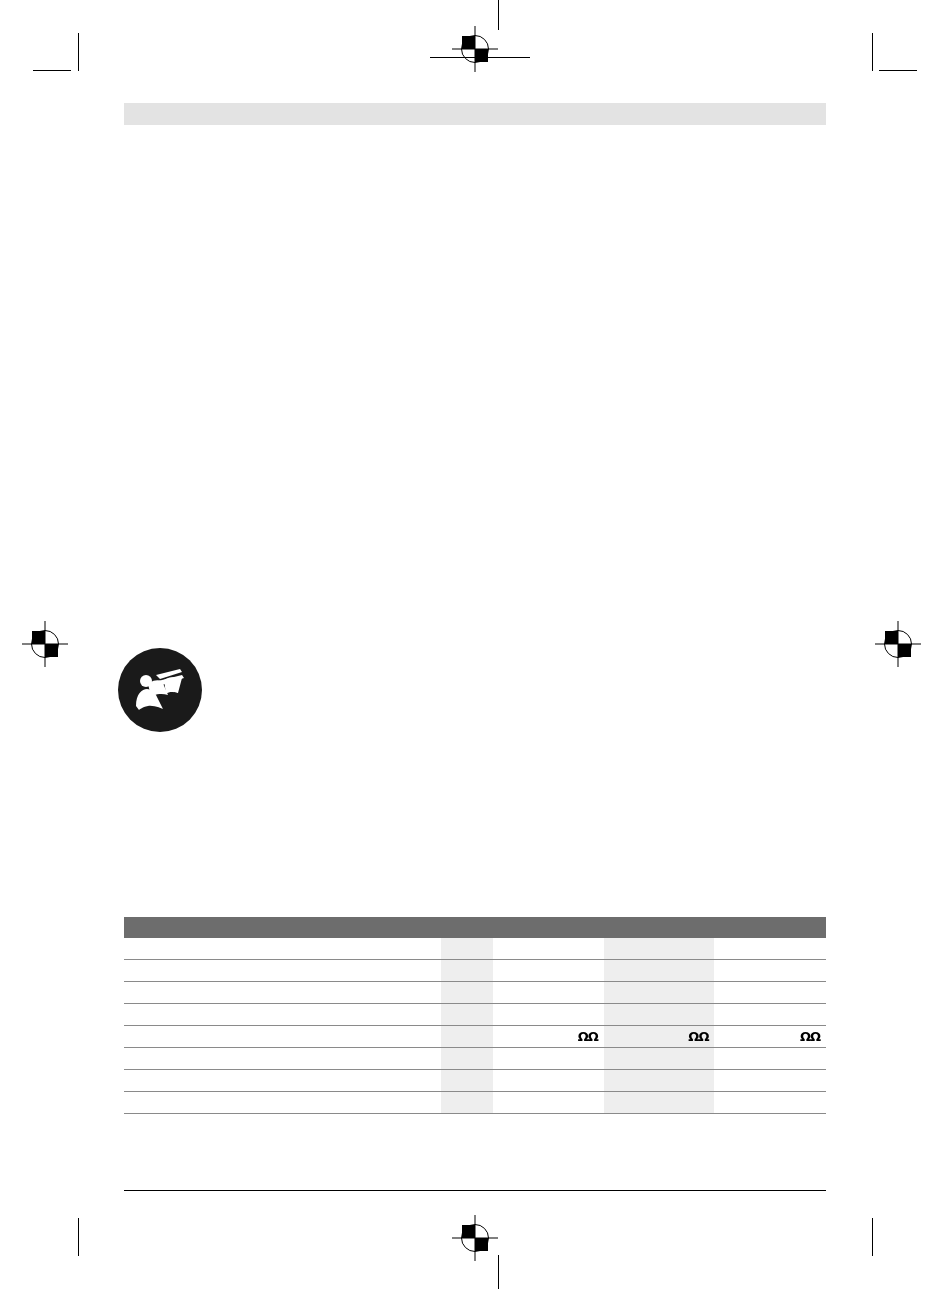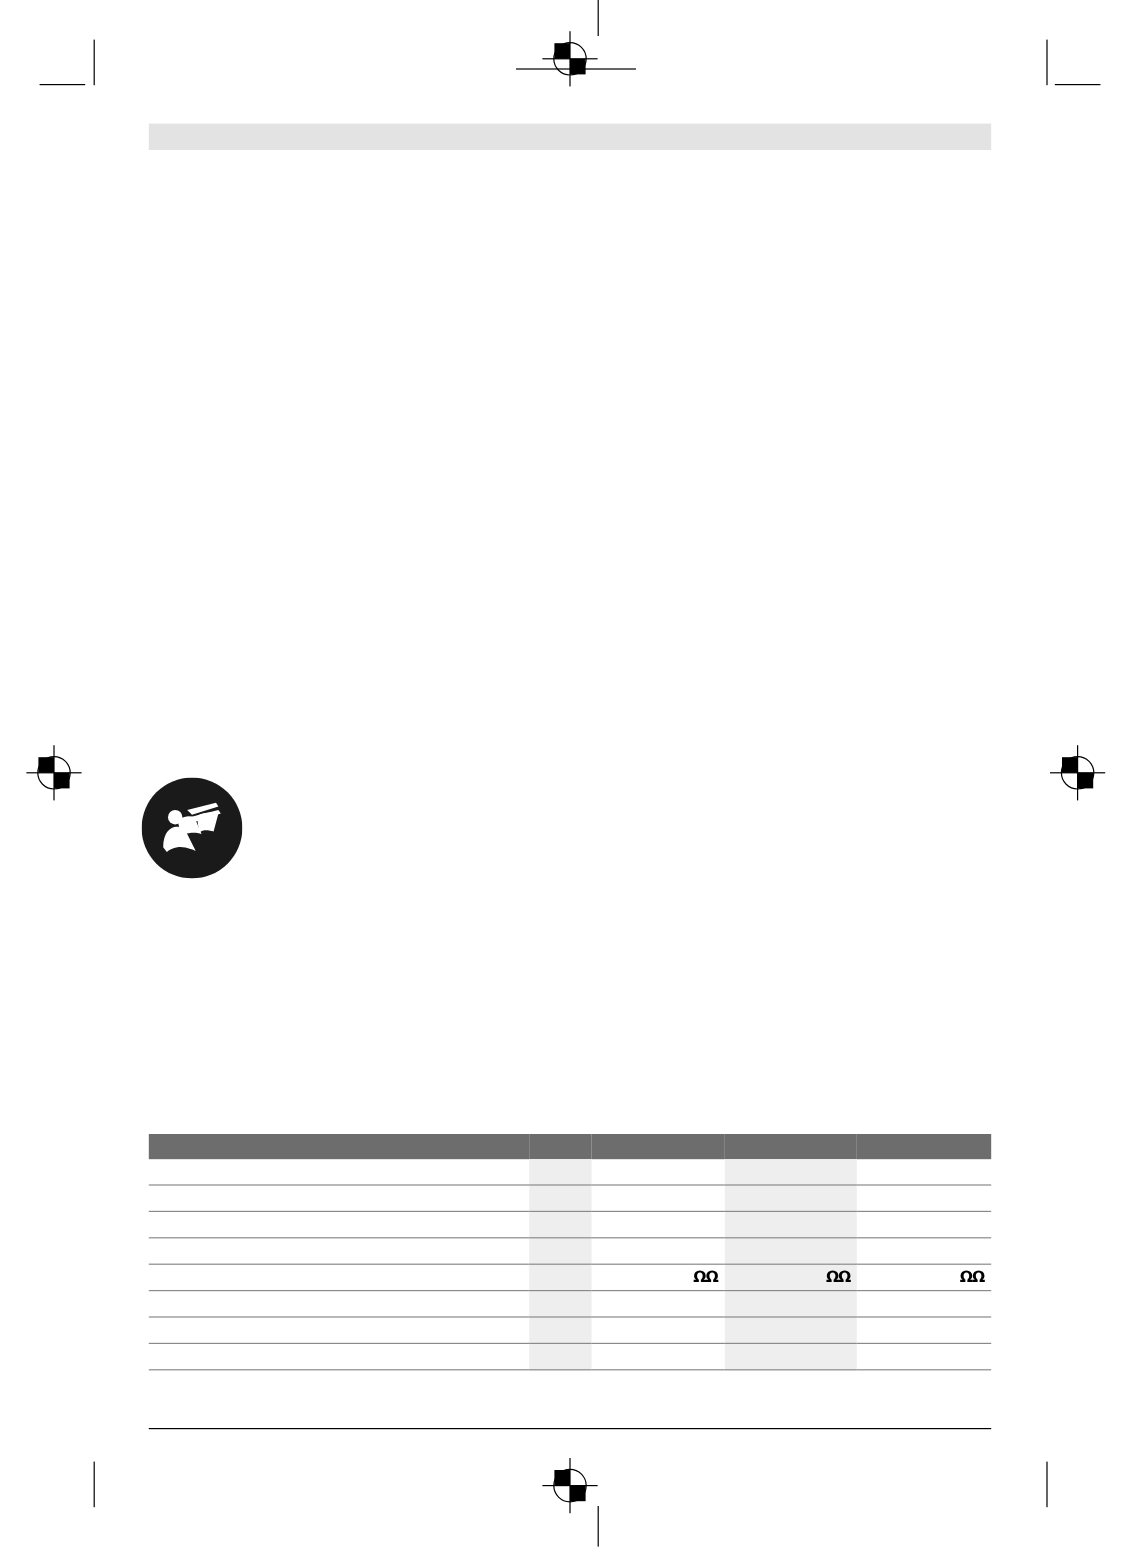--- a/index.html
+++ b/index.html
@@ -71,21 +71,21 @@
     position: absolute;
     left: 118px;
     top: 648px;
     width: 84px;
     height: 84px;
   }
 
   .spec-table {
     position: absolute;
     left: 124px;
-    top: 945px;
+    top: 917px;
     width: 702px;
     border-collapse: collapse;
     font-size: 9px;
   }
   .spec-table th, .spec-table td {
     padding: 0;
     margin: 0;
     height: 21px;
     border: 0;
   }

